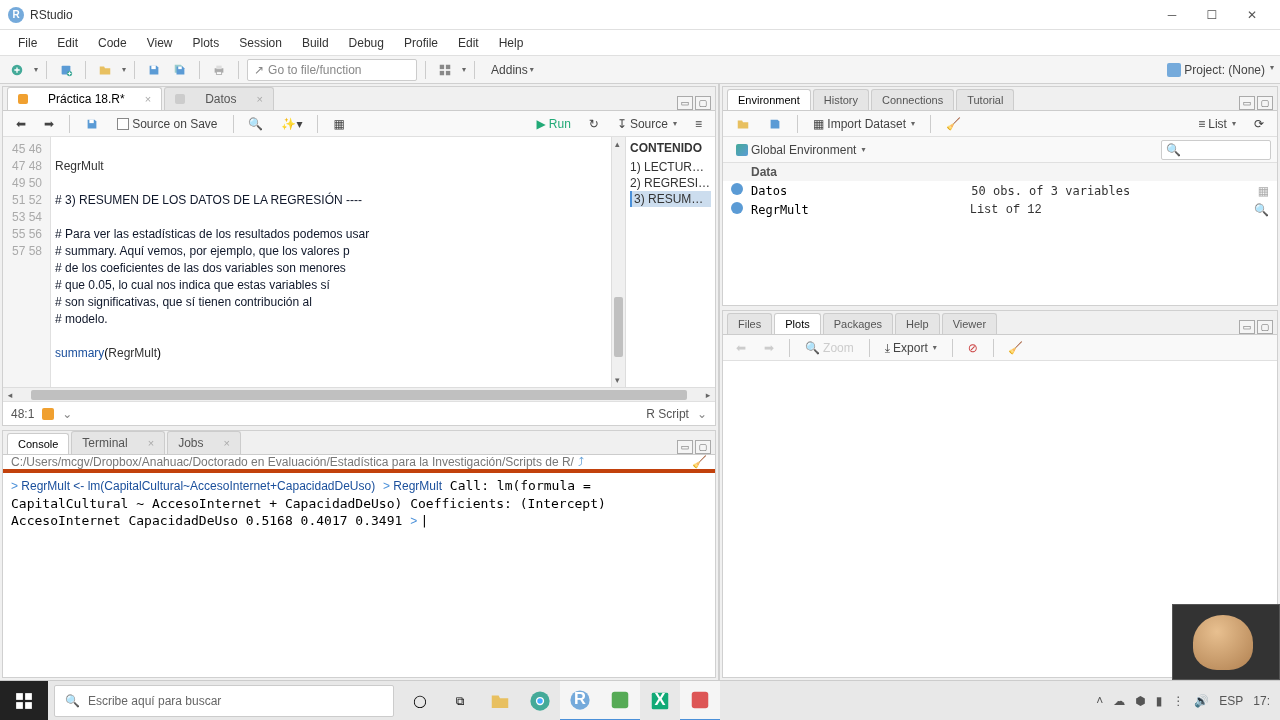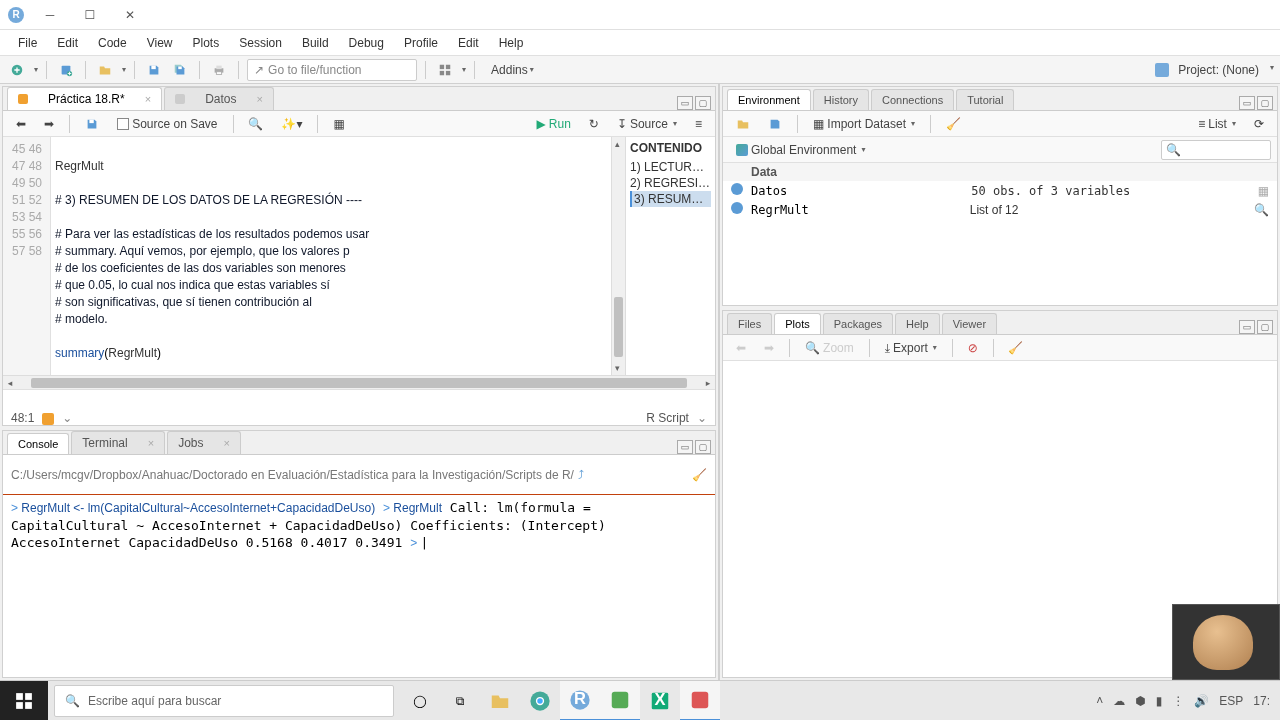--- a/index.html
+++ b/index.html
@@ -10,21 +10,21 @@
 .titlebar .winbtn{width:40px;height:28px;display:flex;align-items:center;justify-content:center;color:#555}
 .menubar{height:26px;background:#fff;display:flex;align-items:center;padding:0 8px;border-bottom:1px solid #e0e0e0}
 .menubar .mitem{padding:4px 10px;cursor:pointer;color:#333}
 .toolbar{height:28px;background:#f5f5f5;display:flex;align-items:center;padding:0 6px;border-bottom:1px solid #d0d0d0;gap:4px}
 .tbtn{width:22px;height:22px;display:flex;align-items:center;justify-content:center;border:1px solid transparent;border-radius:2px;cursor:pointer}
 .tbtn svg{width:14px;height:14px}
 .ddcaret{font-size:8px;margin-left:2px;color:#666}
 .sep{width:1px;height:18px;background:#ccc;margin:0 4px}
 .gotofile{width:170px;height:22px;border:1px solid #ccc;border-radius:2px;padding:0 6px;display:flex;align-items:center;color:#888;background:#fff}
 .addins{padding:0 8px;height:22px;display:flex;align-items:center;color:#444;cursor:pointer}
-.project{margin-left:auto;display:flex;gap:9px;color:#444}
+.project{margin-left:auto;display:flex;gap:3px;color:#444}
 .project .picon{width:14px;height:14px;background:#75aadb;border-radius:2px}
 .main{display:flex;height:calc(100% - 84px - 40px)}
 .leftcol{width:720px;display:flex;flex-direction:column;border-right:2px solid #d0d0d0}
 .rightcol{flex:1;display:flex;flex-direction:column}
 
 .pane{display:flex;flex-direction:column;background:#fff;border:1px solid #d0d0d0;margin:2px}
 .tabstrip{height:24px;display:flex;align-items:flex-end;background:#f0f0f0;border-bottom:1px solid #ccc;padding:0 4px}
 .tab{padding:4px 10px;border:1px solid #ccc;border-bottom:none;background:#fff;border-radius:3px 3px 0 0;margin-right:2px;display:flex;align-items:center;gap:20px;font-size:11px;cursor:pointer}
 .tab.inactive{background:#e5e5e5;color:#555}
 .tab .close{color:#aaa;font-size:11px}
@@ -42,29 +42,29 @@
 .codearea .cmt{color:#0f172a}
 .codearea .fn{color:#1a4f9c}
 .outline{width:90px;border-left:1px solid #ddd;background:#fff;padding:4px;font-size:10px;color:#333}
 .outline .ohead{font-weight:bold;margin-bottom:4px}
 .outline .oitem{padding:1px 0;white-space:nowrap;overflow:hidden;text-overflow:ellipsis;cursor:pointer}
 .outline .oitem.active{background:#cde;border-left:2px solid #4a90d9;padding-left:2px}
 .vscroll{width:14px;background:#f0f0f0;border-left:1px solid #ddd;position:relative}
 .vthumb{position:absolute;left:2px;right:2px;background:#c0c0c0;border-radius:2px}
 .hscroll{height:14px;background:#f0f0f0;border-top:1px solid #ddd;display:flex;align-items:center}
 .hthumb{height:10px;background:#c0c0c0;border-radius:2px;margin:0 14px;flex:1}
-.statusbar{height:36px;display:flex;align-items:flex-end;padding:0 8px;border-top:1px solid #e0e0e0;gap:8px;font-size:11px;color:#555}
+.statusbar{height:24px;display:flex;align-items:center;padding:0 8px;border-top:1px solid #e0e0e0;gap:8px;font-size:11px;color:#555}
 .statusbar .crumbicon{width:12px;height:12px;background:#f0a030;border-radius:2px}
 .statusbar .right{margin-left:auto}
 
 .console-pane{flex:1}
 .console-body{flex:1;font-family:Consolas,monospace;font-size:13px;line-height:17px;padding:4px 8px;overflow:hidden;position:relative}
 .console-body .prompt{color:#4a90d9}
 .console-body .inp{color:#1a4f9c}
-.consolepath{height:40px;display:flex;align-items:center;padding:0 8px;font-size:11px;color:#777;border-bottom:1px solid #c2410c}
+.consolepath{height:18px;display:flex;align-items:center;padding:0 8px;font-size:11px;color:#777;border-bottom:4px solid #c2410c}
 
 .env-pane{height:220px}
 .envrow{display:flex;align-items:center;padding:2px 8px;font-size:12px}
 .envrow.head{font-weight:bold;color:#555;background:#f5f5f5}
 .envrow .c1{width:20px}
 .envrow .c2{flex:1}
 .envrow .c3{flex:1.3;color:#333}
 .envrow .bluecircle{width:12px;height:12px;border-radius:50%;background:#5b9bd5;display:inline-block}
 .searchbox{margin-left:auto;width:110px;height:20px;border:1px solid #ccc;border-radius:2px;display:flex;align-items:center;padding:0 4px;color:#888;background:#fff}
 
@@ -79,20 +79,21 @@
 .tbicon.active{border-bottom:2px solid #4a90d9;background:#f5f5f5}
 .tray{margin-left:auto;display:flex;align-items:center;gap:10px;padding:0 10px;color:#555;font-size:11px}
 .webcam{position:absolute;right:0;bottom:40px;width:108px;height:76px;background:#333;border:1px solid #555}
 .webcam::after{content:"";position:absolute;left:20px;top:10px;width:60px;height:55px;background:radial-gradient(circle at 40% 30%, #e8c090, #b08050);border-radius:50% 50% 40% 40%}
 </style>
 </head>
 <body>
 
 <div class="titlebar">
   <div class="logo">R</div>
+  <div class="title">RStudio</div>
   <div class="winbtn">─</div>
   <div class="winbtn">☐</div>
   <div class="winbtn">✕</div>
 </div>
 
 <div class="menubar">
   <span class="mitem">File</span>
   <span class="mitem">Edit</span>
   <span class="mitem">Code</span>
   <span class="mitem">View</span>
@@ -375,21 +376,21 @@
         </div>
       <div class="envrow">
         <span class="c1"><span class="bluecircle"></span></span>
         <span class="c2" style="font-family:Consolas,monospace">Datos</span>
         <span class="c3" style="font-family:Consolas,monospace">50 obs. of 3 variables</span>
         <span style="color:#aaa">▦</span>
       </div>
       <div class="envrow">
         <span class="c1"><span class="bluecircle"></span></span>
         <span class="c2" style="font-family:Consolas,monospace">RegrMult</span>
-        <span class="c3" style="font-family:Liberation Sans, sans-serif">List of 12</span>
+        <span class="c3" style="font-family:Liberation Mono, monospace">List of 12</span>
         <span style="color:#aaa">🔍</span>
       </div>
     </div>
 
     <div class="pane plots-pane">
       <div class="tabstrip">
         <div class="tab inactive">Files</div>
         <div class="tab">Plots</div>
         <div class="tab inactive">Packages</div>
         <div class="tab inactive">Help</div>

